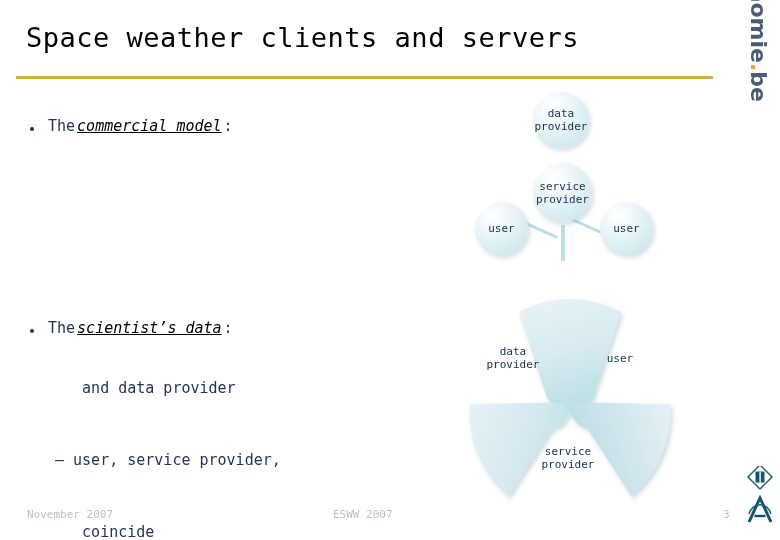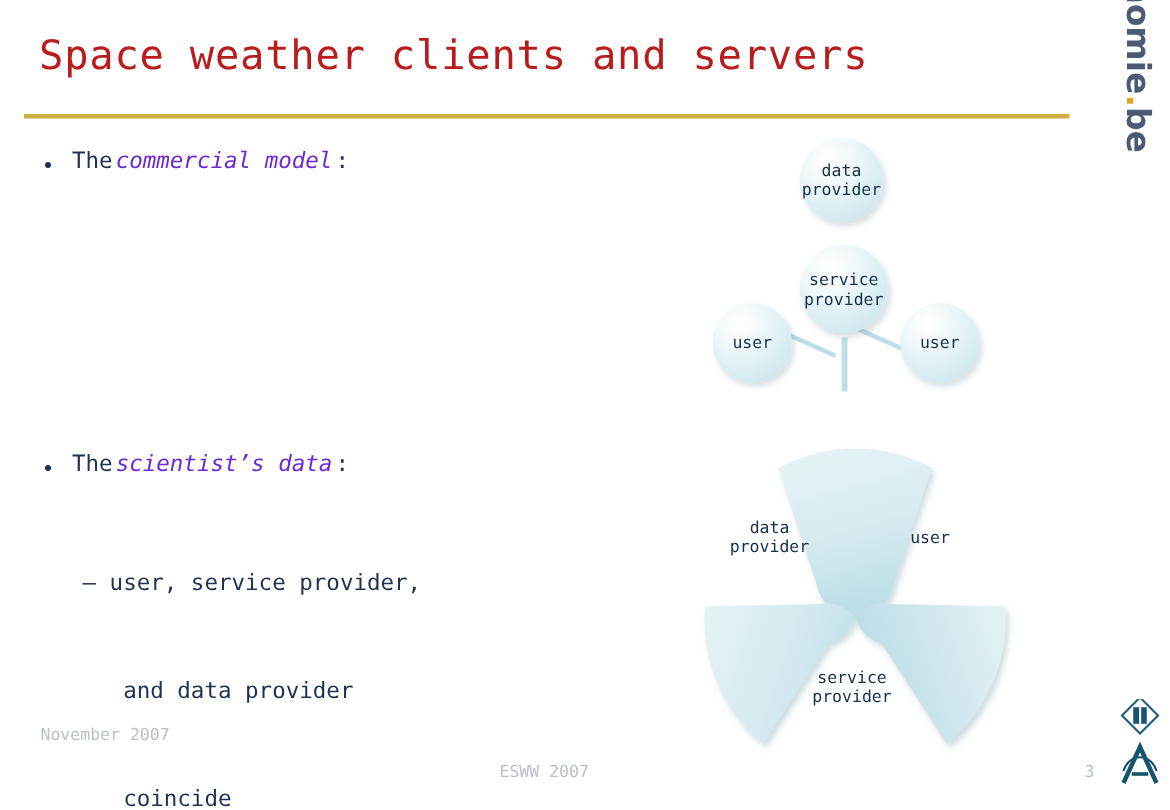--- a/index.html
+++ b/index.html
@@ -25,58 +25,60 @@
 
   
   #title {
     position: absolute;
     left: 26px;
     top: 22px;
     width: 660px;
     font-family: "DejaVu Sans Mono", monospace;
     font-size: 27px;
     letter-spacing: 0.5px;
-    color: #b91c1c;
+    color: #000000;
     white-space: nowrap;
   }
   #title-rule {
     position: absolute;
     left: 16px;
     top: 76px;
     width: 697px;
     height: 3px;
     background: #cfae43;
   }
 
   
   .bullet-row {
     position: absolute;
     display: flex;
     align-items: flex-end;
     font-family: "DejaVu Sans Mono", monospace;
     color: #1f3254;
     white-space: nowrap;
+    margin-top: 19px;
   }
   #bullet1 { left: 30px; top: 98px; font-size: 15px; }
   #bullet2 { left: 30px; top: 300px; font-size: 15px; }
 
   .bullet-dot {
     display: inline-block;
     width: 4px; height: 4px;
     border-radius: 50%;
     background: #1f3254;
     margin-right: 14px;
     position: relative;
     top: -4px;
     flex: 0 0 auto;
   }
   .em-italic {
     font-style: italic;
-    color: #6d28d9;
+    color: #000000;
     padding: 0 2px;
+    text-decoration: underline;
   }
   .sub-bullets {
     position: absolute;
     left: 55px;
     top: 328px;
     font-family: "DejaVu Sans Mono", monospace;
     font-size: 15px;
     color: #1f3254;
     line-height: 24px;
     white-space: pre;
@@ -161,21 +163,21 @@
   .brand-dot { color: #e0a32a; }
 
   
   .footer-text {
     position: absolute;
     font-family: "DejaVu Sans Mono", monospace;
     font-size: 11px;
     color: #b9bfc9;
     white-space: nowrap;
   }
-  #footer-date { left: 27px; top: 483px; }
+  #footer-date { left: 27px; top: 508px; }
   #footer-event { left: 333px; top: 508px; }
   #footer-page { left: 723px; top: 508px; }
 
   
   #logo-bottom {
     position: absolute;
     left: 744px;
     top: 466px;
     width: 32px;
     height: 64px;
@@ -197,22 +199,22 @@
   </div>
 
   <div class="bullet-row" id="bullet2">
     <span class="bullet-dot"></span>
     <span>The </span>
     <span class="em-italic">scientist’s data</span>
     <span>:</span>
   </div>
 
   <div class="sub-bullets">
+    <div>   and data provider</div>
     <div>– user, service provider,</div>
-    <div>   and data provider</div>
     <div>   coincide</div>
   </div>
 
   <div id="diagram-circles">
 
     <div class="link-line" style="left:101px; top:140px; width:4px; height:36px;"></div>
 
     <div class="link-line" style="left:48px; top:134px; width:56px; height:3px; transform: rotate(24deg); top:128px; left:46px;"></div>
 
     <div class="link-line" style="left:101px; top:128px; width:56px; height:3px; transform: rotate(24deg);"></div>

